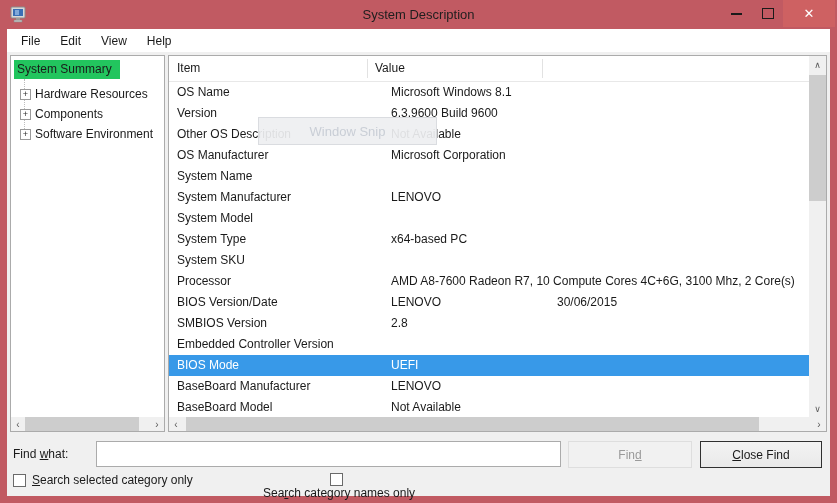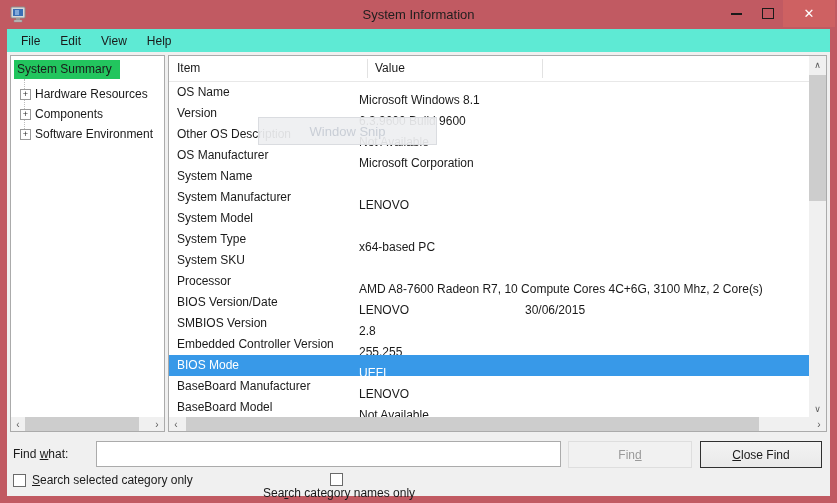--- a/index.html
+++ b/index.html
@@ -9,21 +9,21 @@
   .titlebar{position:absolute;left:0;top:0;right:0;height:29px;}
   .app-icon{position:absolute;left:9px;top:5px;width:19px;height:19px;}
   .title{position:absolute;left:0;right:0;top:0;height:29px;line-height:29px;text-align:center;
          font-size:13px;color:#1e1e1e;}
   .controls{position:absolute;right:2px;top:0;height:27px;display:flex;}
   .ctrl{width:31px;height:27px;display:flex;align-items:center;justify-content:center;cursor:default;}
   .min-bar{width:11px;height:2px;background:#1a1a1a;}
   .max-box{width:10px;height:9px;border:1px solid #1a1a1a;background:transparent;}
   .ctrl.close{width:52px;background:#CE6162;color:#fff;font-size:13px;}
   
-  .menubar{position:absolute;left:7px;top:29px;width:823px;height:23px;background:#5eead4;
+  .menubar{position:absolute;left:7px;top:29px;width:823px;height:23px;background:#ffffff;
            display:flex;align-items:center;font-size:12px;color:#1a1a1a;}
   .menu-item{padding:0 10px;height:100%;display:flex;align-items:center;}
   .menu-item:first-child{margin-left:4px;}
   
   .inner{position:absolute;left:7px;top:52px;width:823px;height:444px;background:#F0F0F0;}
   
   .tree-panel{position:absolute;left:10px;top:55px;width:155px;height:377px;background:#fff;
               border:1px solid #ABABAB;box-sizing:border-box;font-size:12px;color:#1a1a1a;
               overflow:hidden;white-space:nowrap;}
   .tree-sel{position:absolute;left:3px;top:4px;padding:2px 8px 3px 3px;background:#22c55e;}
@@ -47,21 +47,21 @@
   .table-panel{position:absolute;left:168px;top:55px;width:659px;height:377px;background:#fff;
                border:1px solid #ABABAB;box-sizing:border-box;font-size:12px;color:#1a1a1a;}
   .thead{position:absolute;left:0;top:0;right:17px;height:25px;background:#fff;
          border-bottom:1px solid #E8E8E8;}
   .th-item{position:absolute;left:8px;top:0;line-height:25px;}
   .th-value{position:absolute;left:206px;top:0;line-height:25px;}
   .th-div{position:absolute;top:3px;bottom:3px;border-left:1px solid #E2E2E2;}
   .rows{position:absolute;left:0;top:26px;right:17px;bottom:14px;overflow:hidden;}
   .trow{position:relative;height:21px;line-height:21px;white-space:nowrap;}
   .trow .ti{position:absolute;left:8px;top:0;width:194px;overflow:hidden;}
-  .trow .tv{position:absolute;left:190px;top:0;right:2px;overflow:hidden;margin-top:8px;}
+  .trow .tv{position:absolute;left:222px;top:0;right:2px;overflow:hidden;}
   .trow.selected{background:#3899E8;color:#fff;}
   .v-first{display:inline-block;width:166px;}
   
   .ghost{position:absolute;left:258px;top:117px;width:177px;height:26px;z-index:6;
          background:rgba(238,239,241,0.92);border:1px solid rgba(213,215,219,0.8);
          display:flex;align-items:center;justify-content:center;
          color:#C9CED6;font-size:13px;}
   
   .find-label{position:absolute;left:13px;top:447px;font-size:12px;color:#1a1a1a;}
   .find-input{position:absolute;left:96px;top:441px;width:465px;height:26px;box-sizing:border-box;
@@ -86,21 +86,21 @@
   <div class="titlebar">
     <span class="app-icon">
       <svg width="19" height="19" viewBox="0 0 19 19">
         <rect x="2" y="2" width="14" height="11" rx="1" fill="#D8D8D8" stroke="#8A8A8A" stroke-width="1"></rect>
         <rect x="4" y="4" width="10" height="7" fill="#3A6FB5"></rect>
         <rect x="6" y="5" width="4" height="5" fill="#7FA8D9"></rect>
         <rect x="7" y="13" width="4" height="2" fill="#9A9A9A"></rect>
         <rect x="5" y="15" width="8" height="2" fill="#C0C0C0" stroke="#8A8A8A" stroke-width="0.5"></rect>
       </svg>
     </span>
-    <div class="title">System Information</div>
+    <div class="title">System Description</div>
     <div class="controls">
       <div class="ctrl">
           <span class="min-bar"></span>
         </div>
       <div class="ctrl">
           <span class="max-box"></span>
         </div>
       <div class="ctrl close">
           <span>✕</span>
         </div>
@@ -191,21 +191,20 @@
       <div class="trow">
           <span class="ti">BIOS Version/Date</span>
           <span class="tv"><span class="v-first">LENOVO</span><span>30/06/2015</span></span>
         </div>
       <div class="trow">
           <span class="ti">SMBIOS Version</span>
           <span class="tv">2.8</span>
         </div>
       <div class="trow">
           <span class="ti">Embedded Controller Version</span>
-          <span class="tv">255.255</span>
         </div>
       <div class="trow selected">
           <span class="ti">BIOS Mode</span>
           <span class="tv">UEFI</span>
         </div>
       <div class="trow">
           <span class="ti">BaseBoard Manufacturer</span>
           <span class="tv">LENOVO</span>
         </div>
       <div class="trow">

